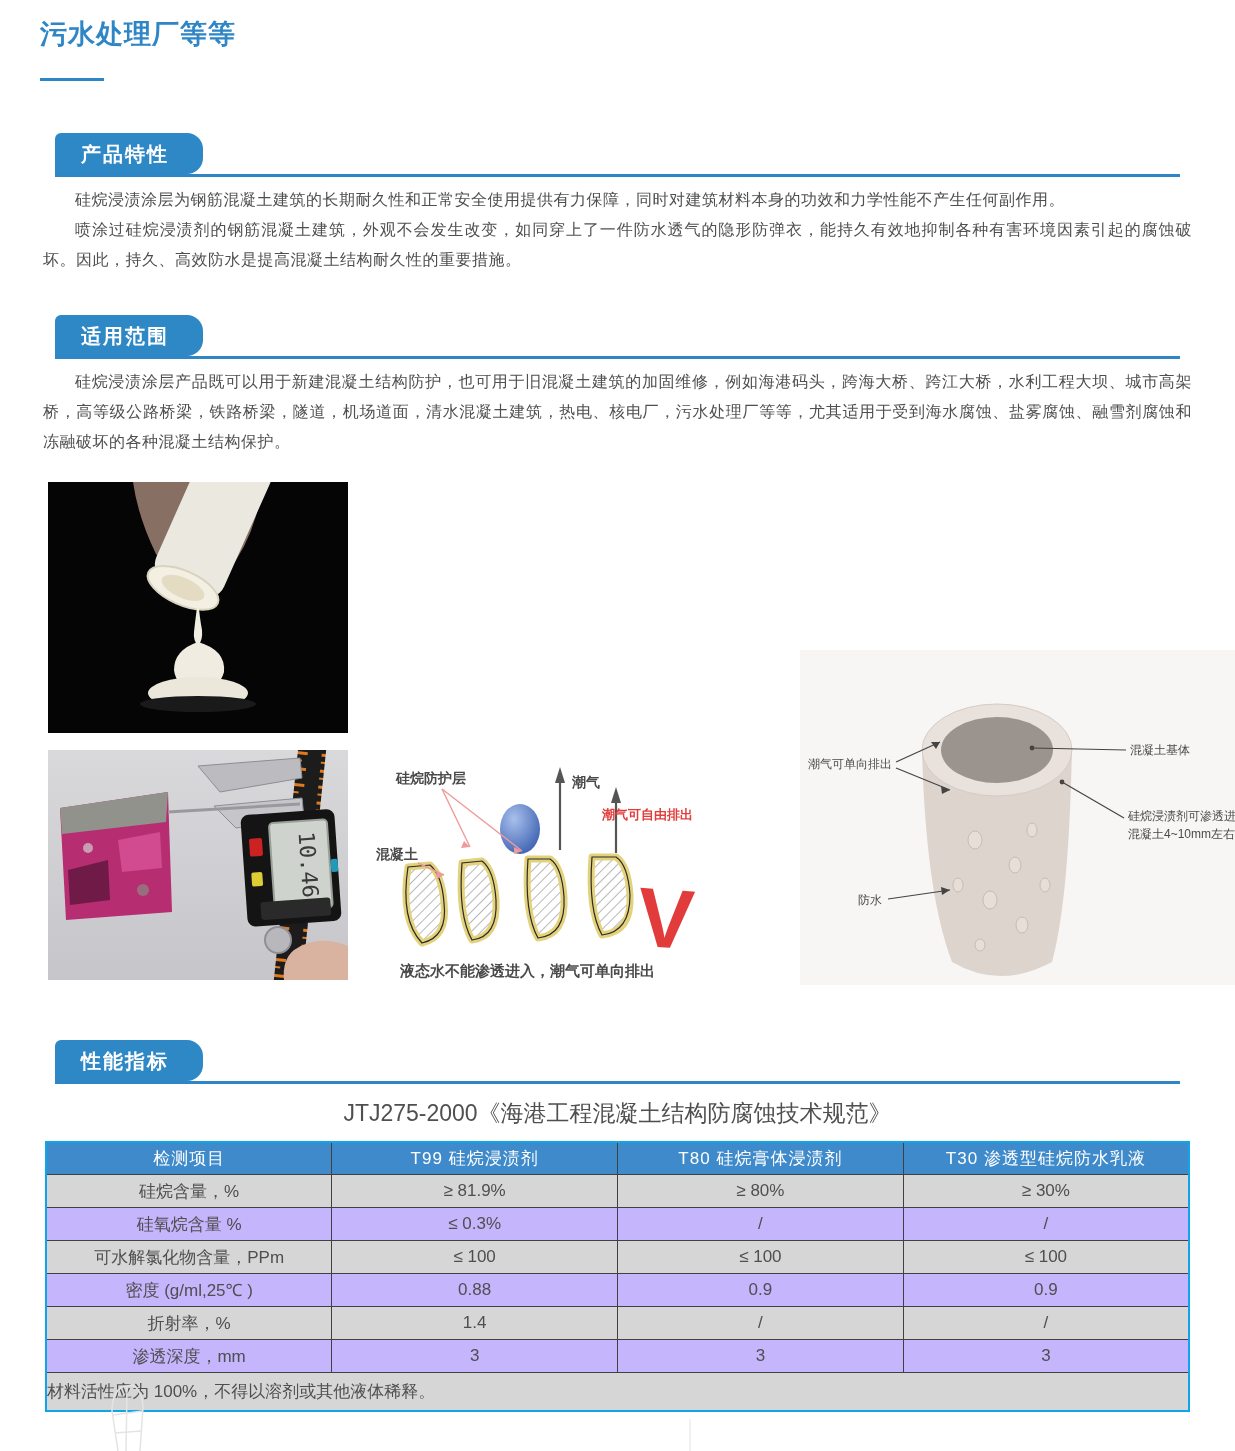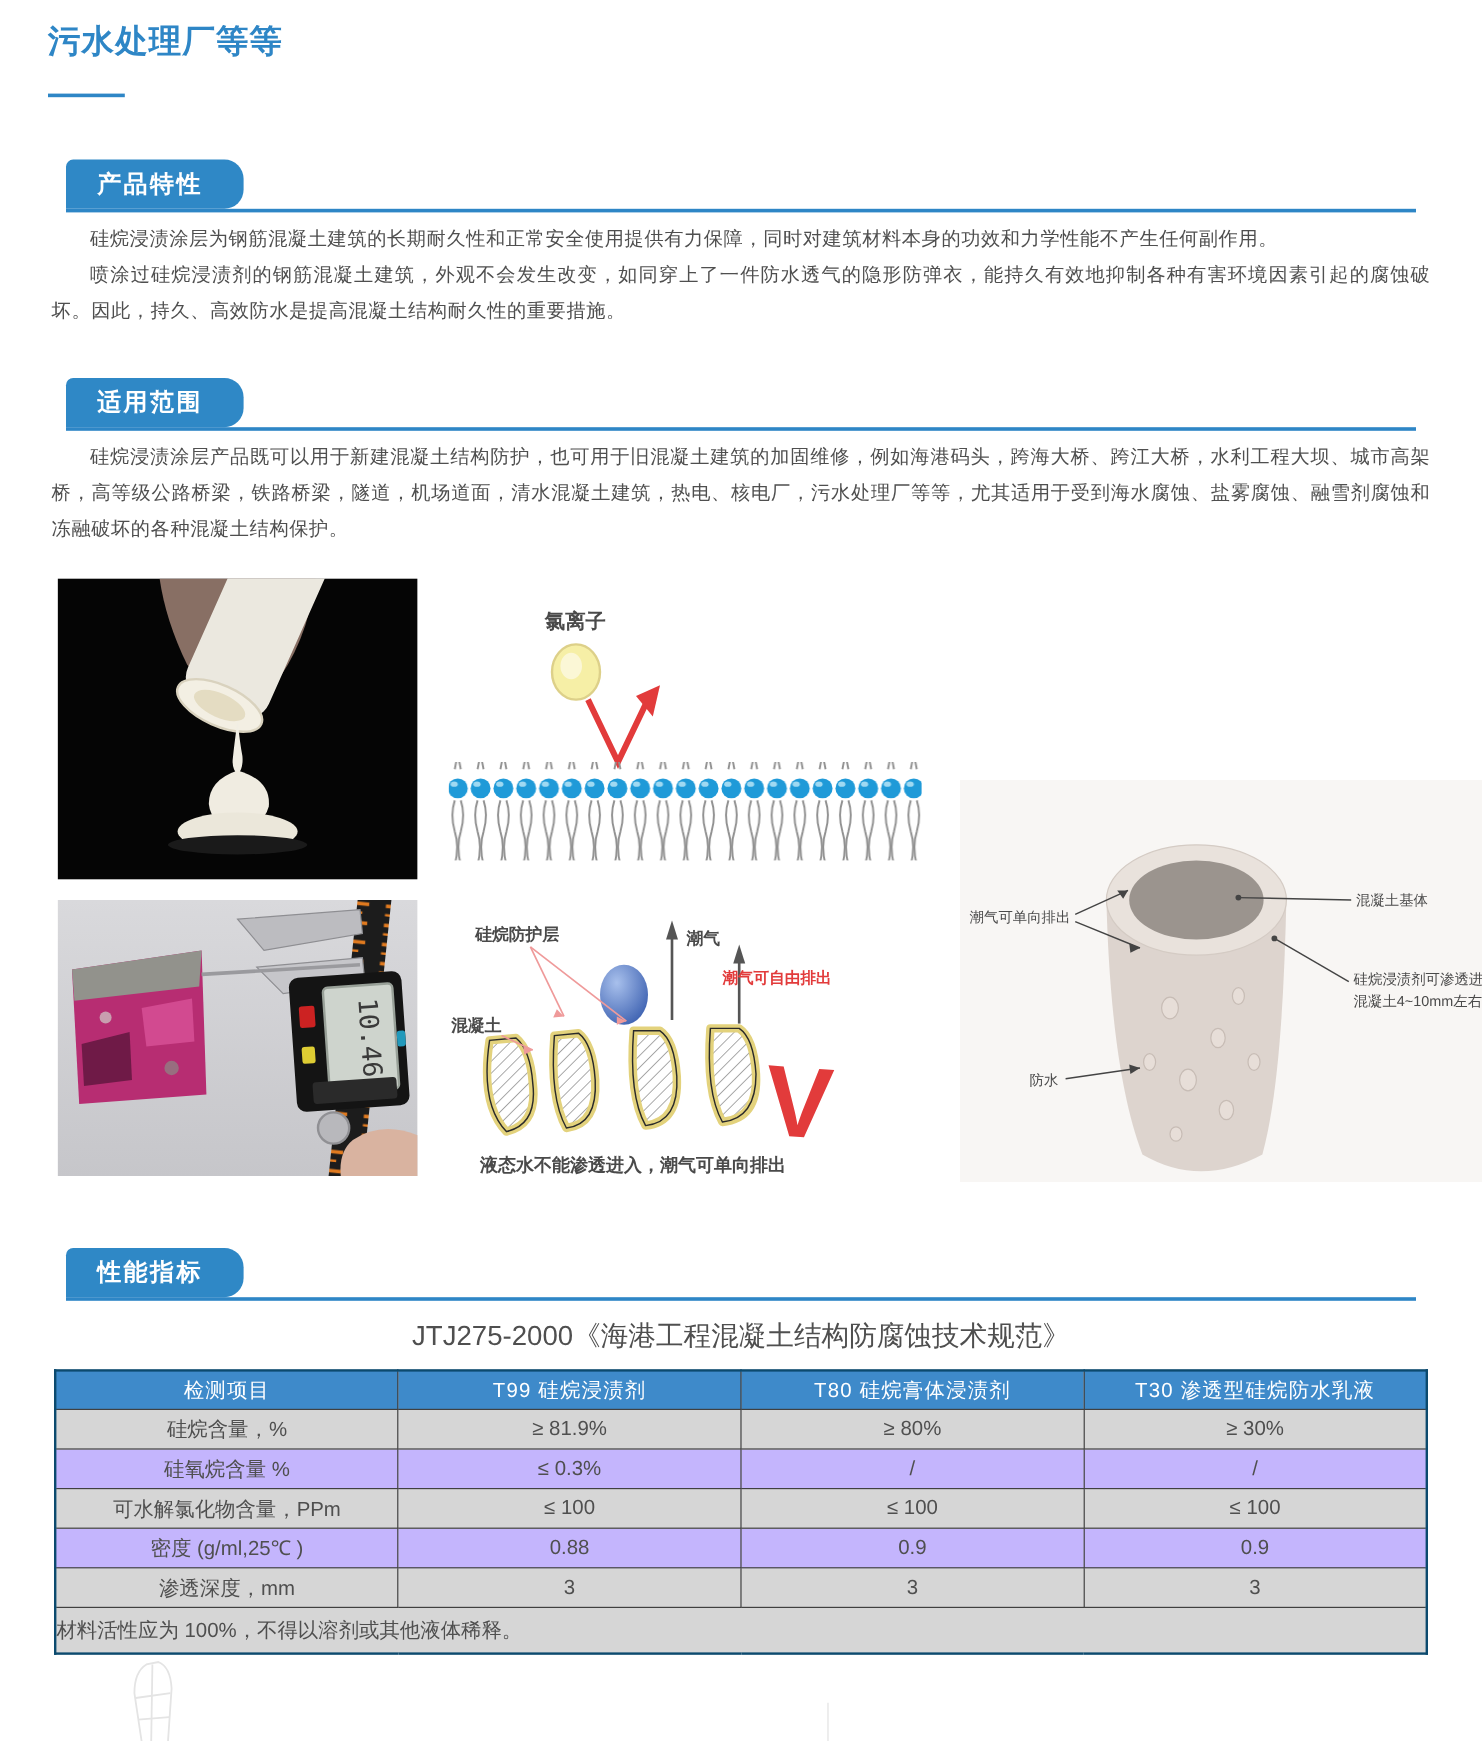--- a/index.html
+++ b/index.html
@@ -26,21 +26,21 @@
   .fig { position:absolute; }
   .fig svg { display:block; }
   .fig-pouring  { left:48px;  top:5px; }
   .fig-chloride { left:372px; top:8px; }
   .fig-cylinder { left:800px; top:173px; }
   .fig-caliper  { left:48px;  top:273px; }
   .fig-barrier  { left:370px; top:278px; }
 
   .table-caption { margin-top:14px; text-align:center; font-size:23px; color:#4f4f4f; }
 
-  table.perf { margin:12px 0 0 45px; width:1145px; border-collapse:collapse; font-size:17px; color:#4f4f4f; table-layout:fixed; border:2px solid #0c4a6e; }
+  table.perf { margin:12px 0 0 45px; width:1145px; border-collapse:collapse; font-size:17px; color:#4f4f4f; table-layout:fixed; border:2px solid #0ea5e9; }
   table.perf th, table.perf td { border:1px solid #404040; text-align:center; padding:4px 6px; }
   table.perf th { background:#3e8aca; color:#ffffff; font-weight:normal; height:30px; letter-spacing:1px; }
   table.perf tbody td { height:33px; background:#c4b5fd; }
   table.perf tbody tr:nth-child(odd) td { background:#d6d6d6; }
   table.perf tfoot td { background:#d6d6d6; text-align:left; padding:7px 0; height:33px; }
 
   .watermark { position:absolute; left:0; bottom:0; width:100%; height:70px; pointer-events:none; }
 
   .svg-label { fill:#4a4a4a; }
   .svg-label-red { fill:#e23b3b; font-weight:bold; }
@@ -79,39 +79,20 @@
           <ellipse cx="155" cy="108" rx="38" ry="17" fill="#f3efe3" stroke="#d9d2be" stroke-width="2"></ellipse>
           <ellipse cx="155" cy="108" rx="23" ry="10" fill="#e4dcc2"></ellipse>
         </g>
         <path d="M150,118 Q147,140 146,150 Q145,158 150,164 Q155,158 154,148 Q152,138 150,118 Z" fill="#f1eee4"></path>
         <path d="M150,160 Q178,168 176,190 Q172,206 150,209 Q128,206 126,188 Q126,168 150,160 Z" fill="#f0ece1"></path>
         <ellipse cx="150" cy="211" rx="50" ry="16" fill="#ebe7da"></ellipse>
         <ellipse cx="150" cy="222" rx="58" ry="8" fill="#1a1a1a"></ellipse>
       </svg>
     </div>
 
-    <div class="fig fig-chloride">
-      <svg width="398" height="237" viewBox="0 0 398 237">
-        <defs>
-          <pattern id="molecules" x="0" y="0" width="19" height="80" patternUnits="userSpaceOnUse">
-            <path d="M7,22 q-4,12 0,26 q4,12 0,28" stroke="#8f8f8f" stroke-width="1.6" fill="none"></path>
-            <path d="M12,22 q4,12 0,26 q-4,12 0,28" stroke="#8f8f8f" stroke-width="1.6" fill="none"></path>
-            <circle cx="9.5" cy="12" r="8.3" fill="#1f9ad8"></circle>
-            <ellipse cx="6.5" cy="8.5" rx="3" ry="2.2" fill="#9fd9f2"></ellipse>
-          </pattern>
-        </defs>
-        <rect x="0" y="0" width="398" height="237" fill="#ffffff"></rect>
-        <text x="82" y="38" font-size="17" font-weight="bold" class="svg-label">氯离子</text>
-        <ellipse cx="108" cy="75" rx="20" ry="23" fill="#f6efa6" stroke="#ddd089" stroke-width="2"></ellipse>
-        <ellipse cx="104" cy="70" rx="9" ry="11" fill="#fbf7d6"></ellipse>
-        <polyline points="118,98 143,150 166,102" fill="none" stroke="#e23b3b" stroke-width="5"></polyline>
-        <polygon points="158,95 178,86 172,112" fill="#e23b3b"></polygon>
-        <rect x="2" y="150" width="394" height="82" fill="url(#molecules)"></rect>
-      </svg>
-    </div>
 
     <div class="fig fig-cylinder">
       <svg width="435" height="335" viewBox="0 0 435 335">
         <rect x="0" y="0" width="435" height="335" fill="#f8f6f4"></rect>
         <path d="M122,100 C124,180 132,260 152,312 Q200,340 252,312 C266,260 270,180 272,100 Z" fill="#ddd4ce"></path>
         <ellipse cx="197" cy="100" rx="75" ry="46" fill="#e9e2dc" stroke="#d4cbc4" stroke-width="1"></ellipse>
         <ellipse cx="197" cy="100" rx="56" ry="33" fill="#9b948e"></ellipse>
         <g fill="#e7ded8" stroke="#c7bcb5" stroke-width="1">
           <ellipse cx="175" cy="190" rx="7" ry="9"></ellipse>
             <ellipse cx="215" cy="215" rx="6" ry="8"></ellipse>
@@ -257,20 +238,26 @@
           <td>≤ 100</td>
           <td>≤ 100</td>
         </tr>
         <tr>
           <td>密度 (g/ml,25℃ )</td>
           <td>0.88</td>
           <td>0.9</td>
           <td>0.9</td>
         </tr>
         <tr>
+          <td>折射率，%</td>
+          <td>1.4</td>
+          <td>/</td>
+          <td>/</td>
+        </tr>
+        <tr>
           <td>渗透深度，mm</td>
           <td>3</td>
           <td>3</td>
           <td>3</td>
         </tr>
       </tbody>
     <tfoot>
       <tr>
         <td colspan="4">材料活性应为 100%，不得以溶剂或其他液体稀释。</td>
       </tr>

